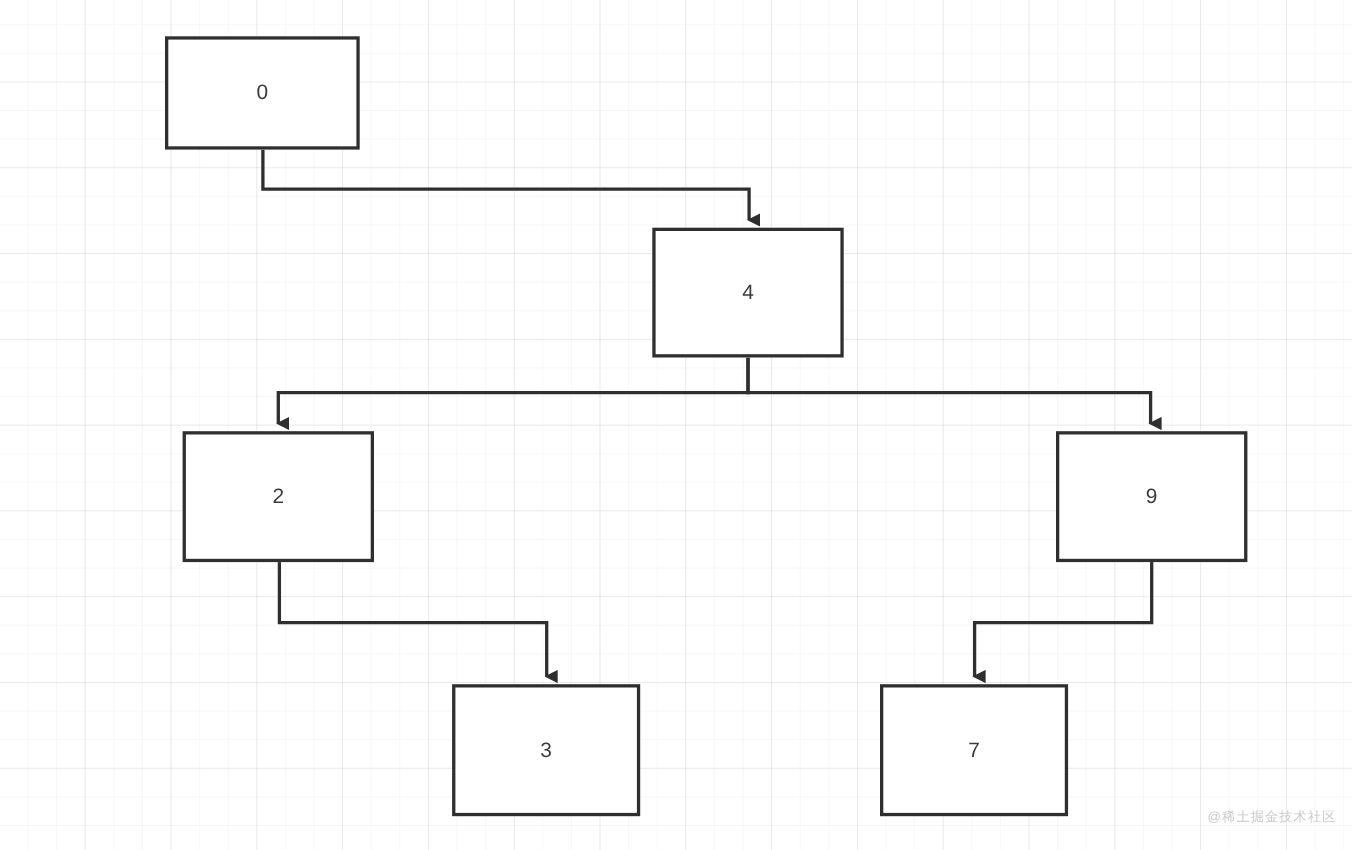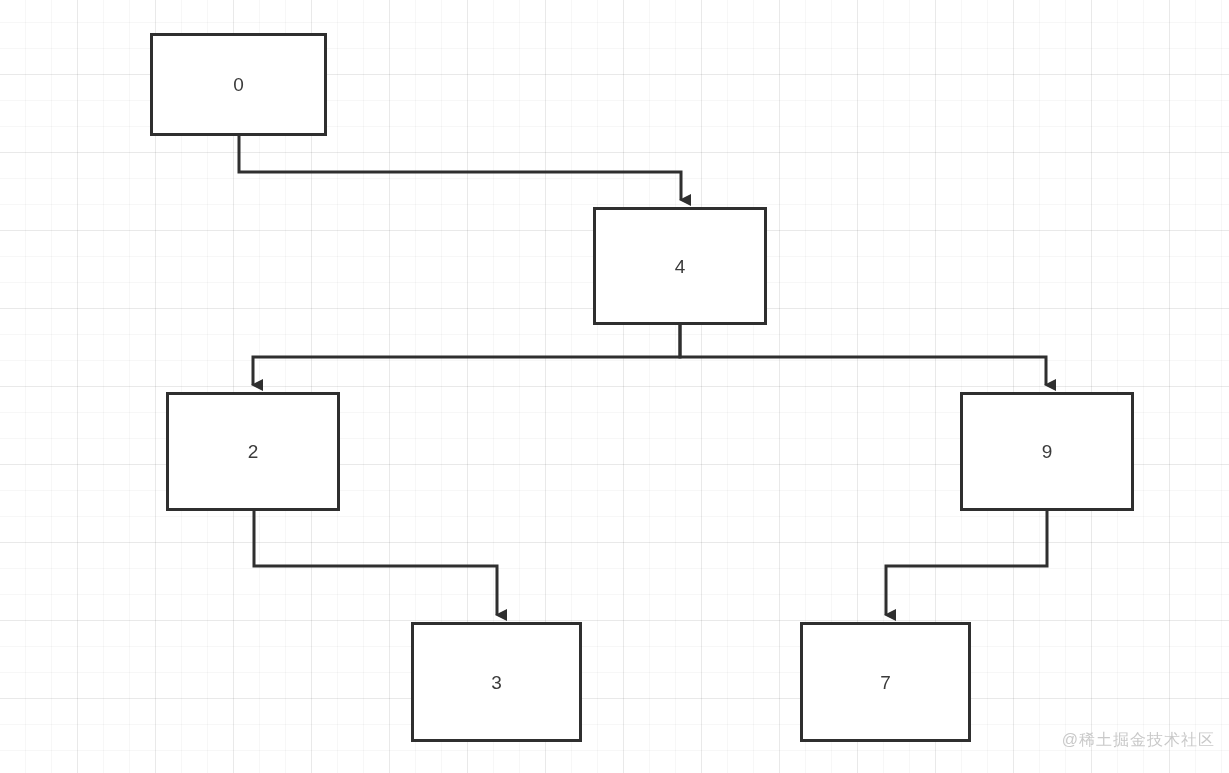--- a/index.html
+++ b/index.html
@@ -51,21 +51,21 @@
     font-size: 19px;
     color: #3b3b3b;
     line-height: 1;
     user-select: none;
   }
   .watermark {
     position: absolute;
     right: 14px;
     bottom: 22px;
     font-family: "Liberation Sans", sans-serif;
-    font-size: 16px;
+    font-size: 12px;
     color: #c9c9c9;
     letter-spacing: 1px;
     white-space: nowrap;
     z-index: 3;
     user-select: none;
     margin-left: 15px;
   }
 </style>
 </head>
 <body>

